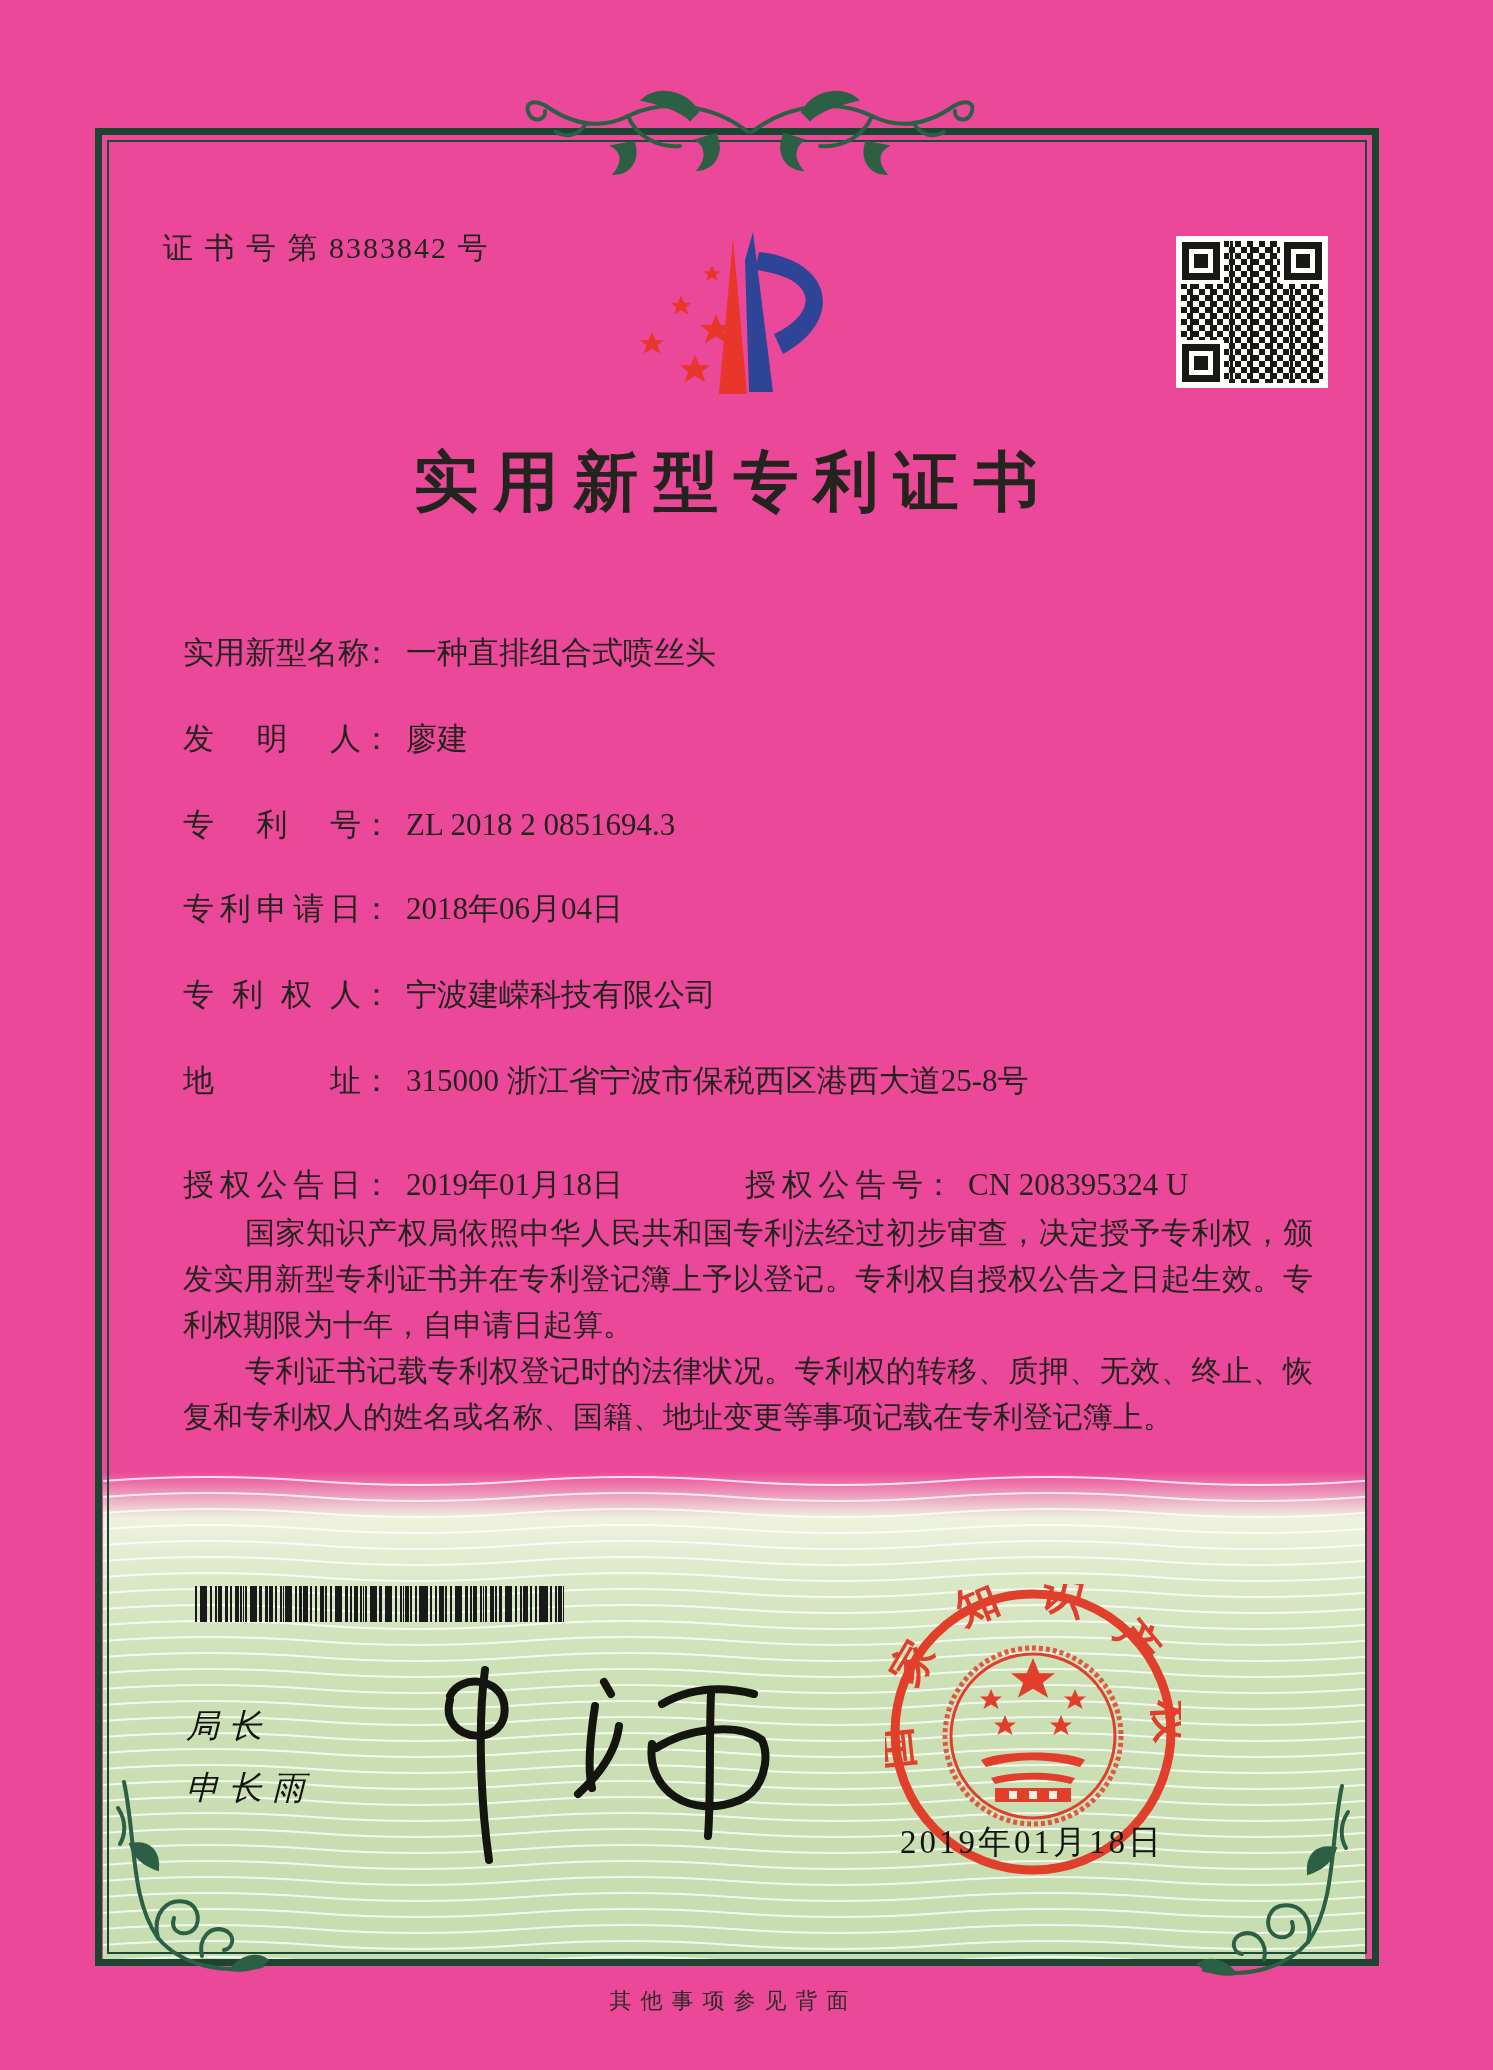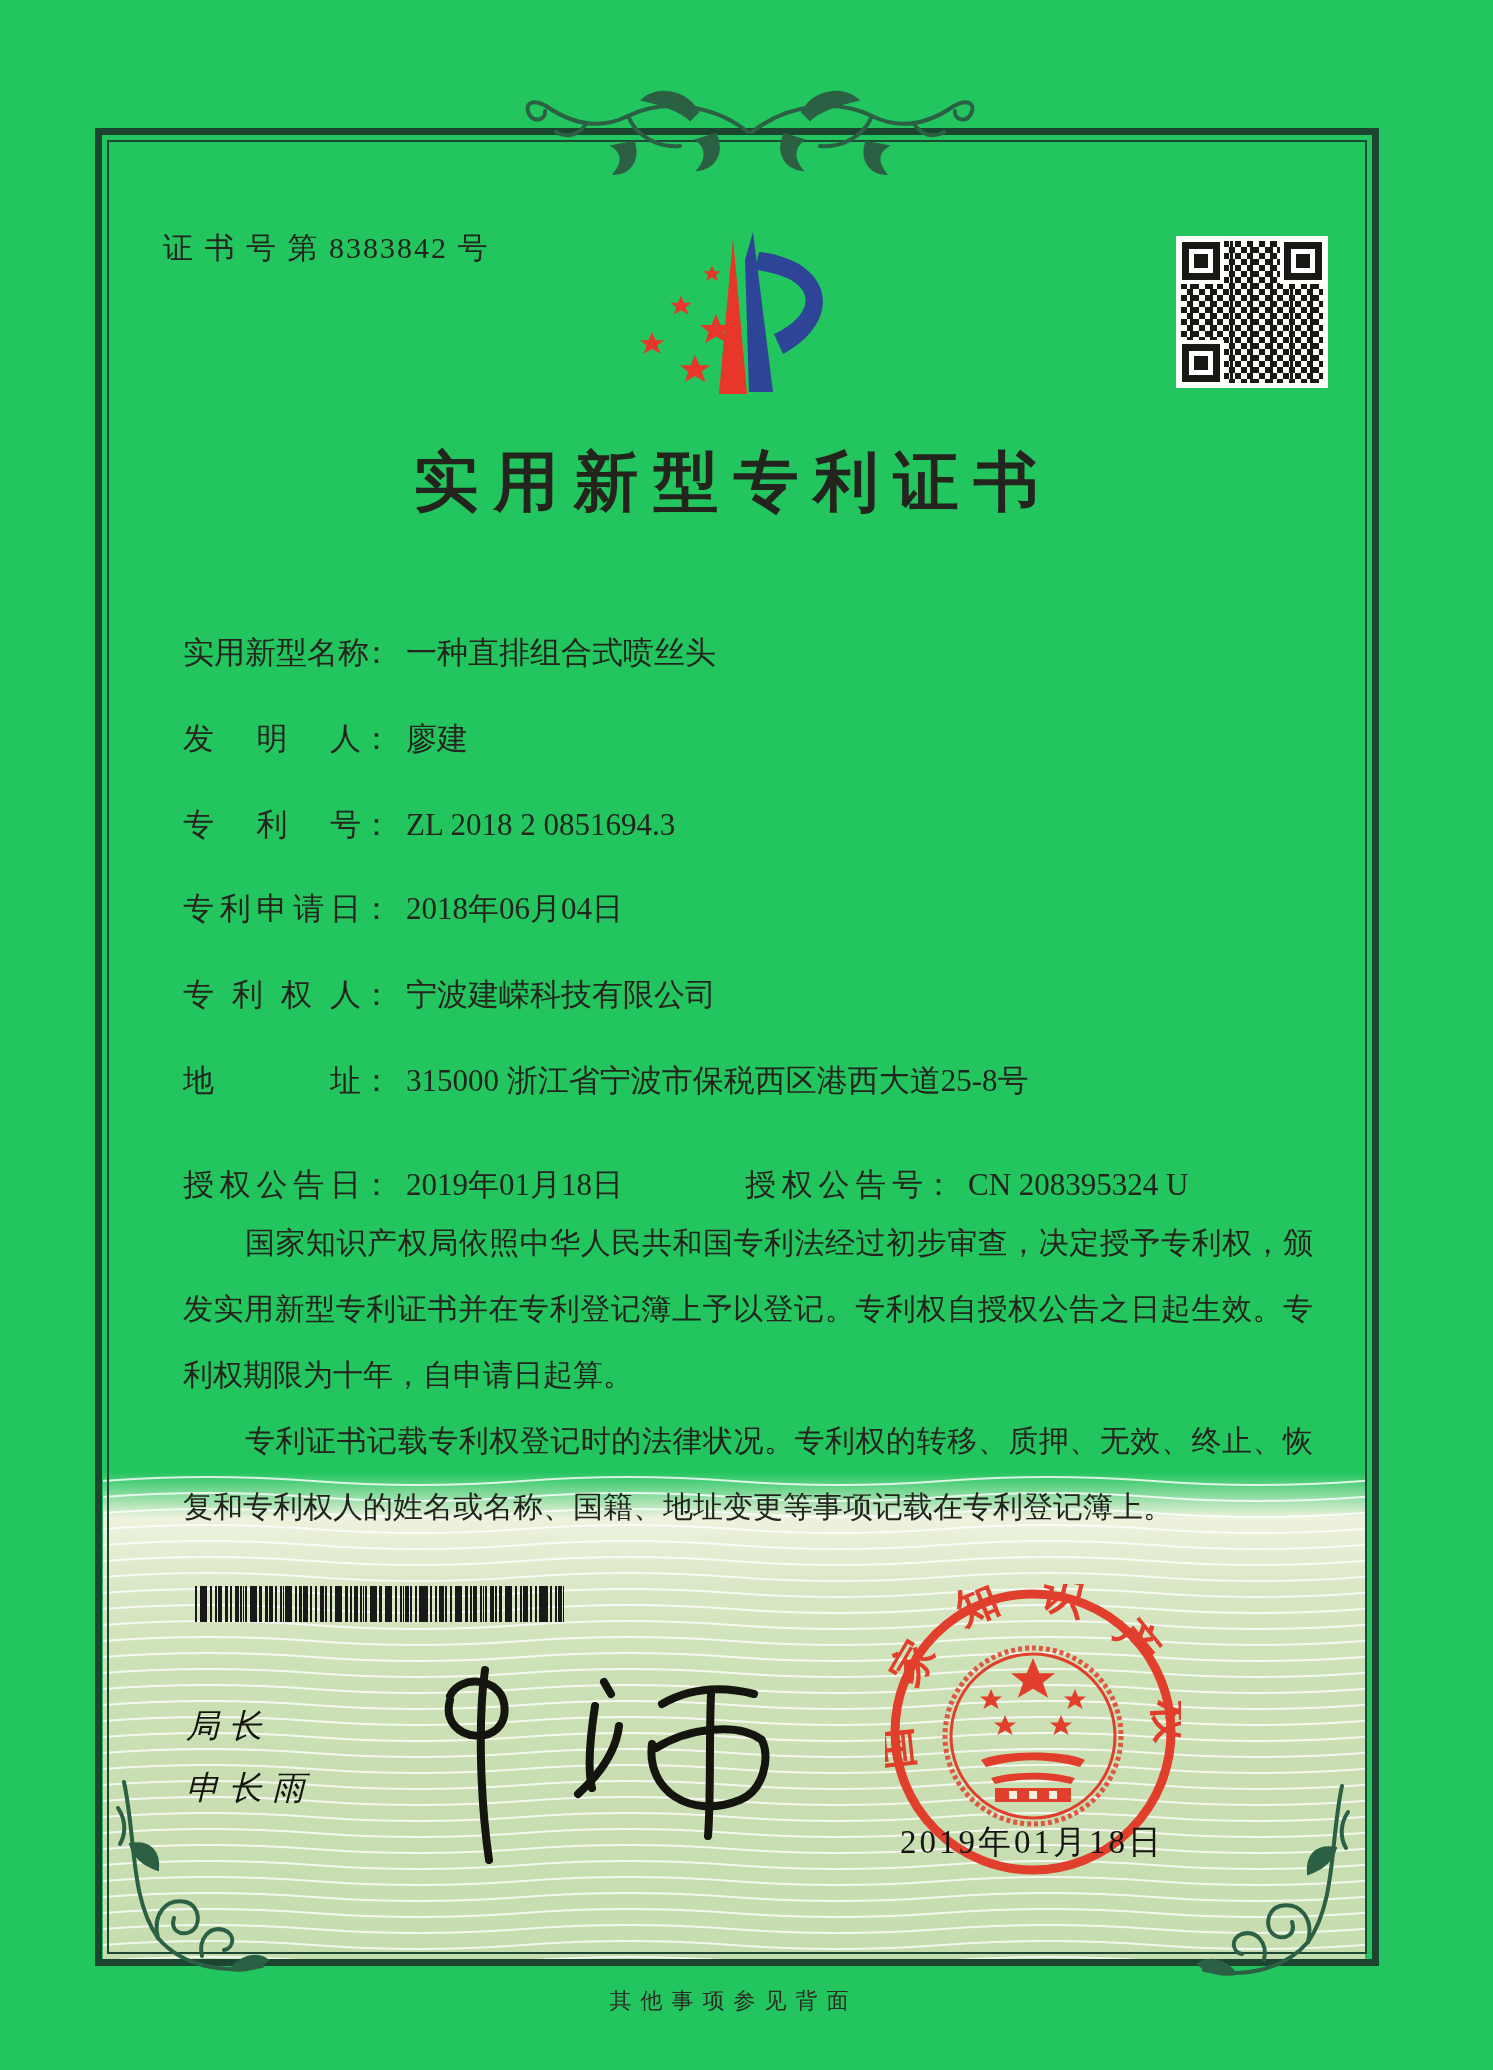--- a/index.html
+++ b/index.html
@@ -1,16 +1,16 @@
 <!DOCTYPE html>
 <html><head>
 <meta charset="utf-8">
 <style>
   html,body{margin:0;padding:0;background:#e9e7df;}
-  .page{position:relative;width:1493px;height:2070px;background:#22c55e;overflow:hidden;
+  .page{position:relative;width:1493px;height:2070px;background:#ec4899;overflow:hidden;
         font-family:"Liberation Serif","DejaVu Serif",serif;color:#24241f;}
   
   .greenzone{position:absolute;left:103px;top:1472px;width:1262px;height:488px;z-index:1;
     background:linear-gradient(180deg,rgba(238,242,222,0) 0px,#eef2de 46px,#d8e7c4 120px,#cbe0b4 210px,#c6ddb0 100%);}
   .greenzone svg{position:absolute;inset:0;width:100%;height:100%;opacity:.8;}
   
   .frame{position:absolute;left:95px;top:128px;width:1270px;height:1824px;border:7px solid #1c4531;z-index:2;}
   .frame-inner{position:absolute;inset:5px;border:2px solid #1d4834;}
   
   .ornament{position:absolute;z-index:3;}
@@ -30,21 +30,21 @@
   .qr .tl{left:6px;top:6px}.qr .tr{right:6px;top:6px}.qr .bl{left:6px;bottom:6px}
   .title{position:absolute;left:95px;width:1277px;top:438px;text-align:center;font-size:65px;font-weight:700;
          letter-spacing:15px;z-index:4;}
   
   .frow{position:absolute;left:183px;width:1160px;font-size:31px;z-index:4;white-space:nowrap;}
   .flabel{display:inline-block;width:178px;text-align:justify;text-align-last:justify;vertical-align:bottom;}
   .fval{margin-left:14px;}
   .r1{top:632px}.r2{top:718px}.r3{top:804px}.r4{top:888px}.r5{top:974px}.r6{top:1060px}.r7{top:1164px}
   .pair2{position:absolute;left:562px;top:0;}
   
-  .paras{position:absolute;left:183px;top:1210px;width:1130px;font-size:30px;line-height:66px;
+  .paras{position:absolute;left:183px;top:1210px;width:1130px;font-size:30px;line-height:46px;
          text-align:justify;z-index:4;}
   .paras p{margin:0;text-indent:62px;}
   
   .barcode{position:absolute;left:195px;top:1586px;width:370px;height:36px;z-index:4;
      background-image:repeating-linear-gradient(90deg,#191919 0 2px,transparent 2px 5px),
                       repeating-linear-gradient(90deg,#191919 0 1px,transparent 1px 8px),
                       repeating-linear-gradient(90deg,transparent 0 6px,#191919 6px 10px,transparent 10px 17px);}
   .commissioner,.commissioner-name{position:absolute;left:186px;z-index:4;
      font-family:"Liberation Sans","DejaVu Sans",sans-serif;font-size:33px;letter-spacing:10px;color:#15150f;font-style:italic;}
   .commissioner{top:1704px}.commissioner-name{top:1766px}

